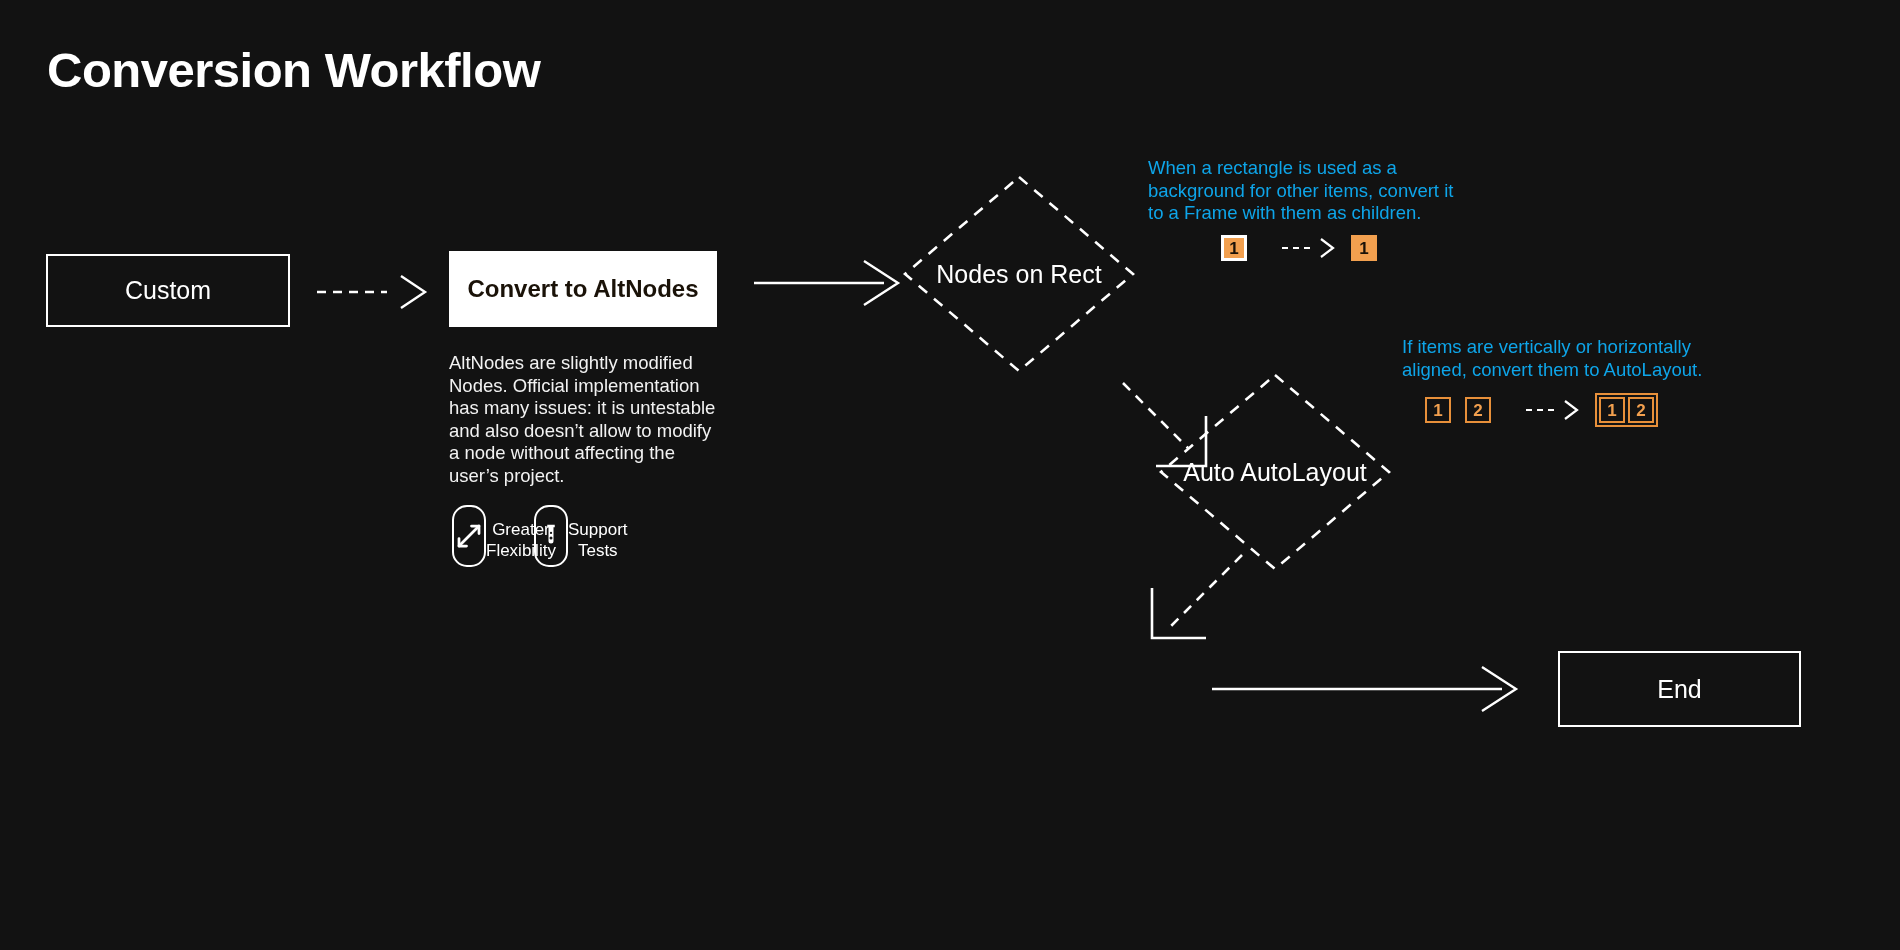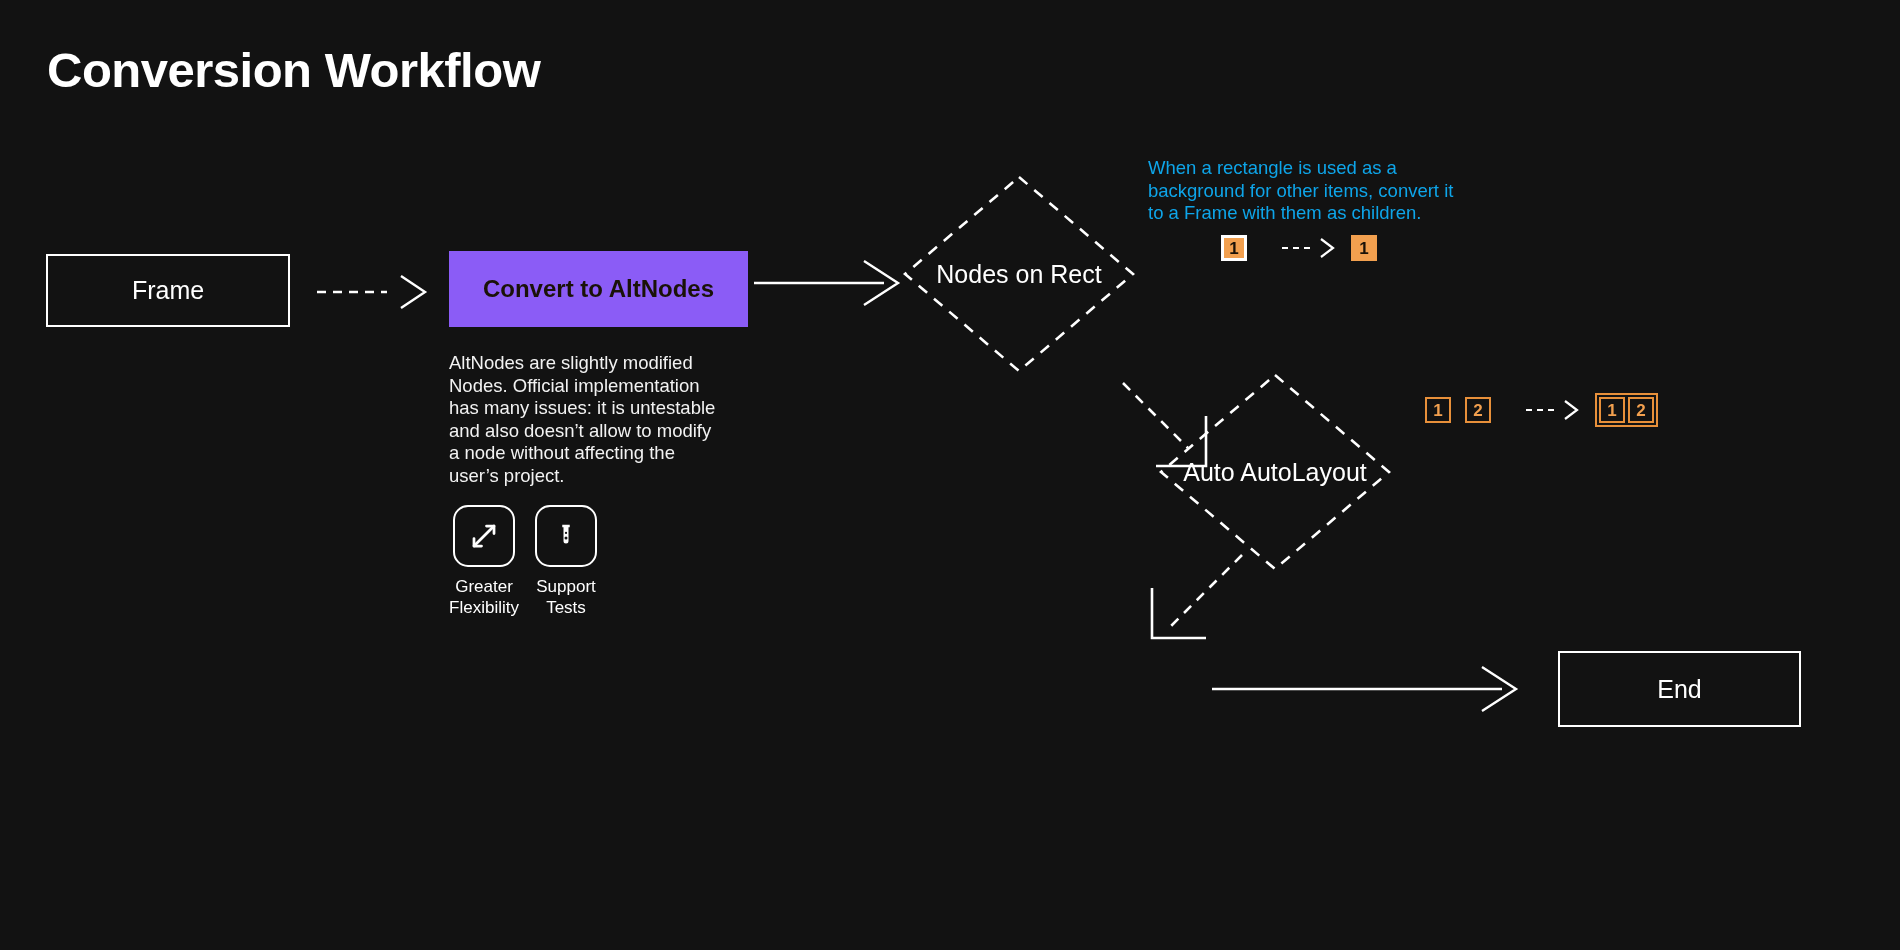--- a/index.html
+++ b/index.html
@@ -23,38 +23,38 @@
     border:2.5px solid #ffffff;
     background:transparent;
     display:flex; align-items:center; justify-content:center;
     color:#ffffff; font-size:25px;
   }
   #start-box { left:46px; top:254px; width:244px; height:73px; }
   #end-box   { left:1558px; top:651px; width:243px; height:76px;align-items:center; }
 
   
   #convert-box {
-    position:absolute; left:449px; top:251px; width:299px; height:76px;
-    background:#8b5cf6; color:#1a1208;
+    position:absolute; left:449px; top:251px; width:268px; height:76px;
+    background:#ffffff; color:#1a1208;
     display:flex; align-items:center; justify-content:center;
     font-size:24px; font-weight:bold;
   }
 
   
   #convert-desc {
     position:absolute; left:449px; top:352px; width:272px;
     color:#f2f2f2; font-size:18.5px; line-height:1.22;
   }
 
   
   #features {
     position:absolute; left:452px; top:505px;
     display:flex; gap:18px;
   }
-  .feature { width:64px; display:flex; flex-direction:column; align-items:center; }
+  .feature { width:64px; display:flex; flex-direction:row; align-items:center; }
   .feature-box {
     width:62px; height:62px; border:2.2px solid #ffffff; border-radius:15px;
     display:flex; align-items:center; justify-content:center;
   }
   .feature-label {
     margin-top:10px; text-align:center; color:#ffffff;
     font-size:17px; line-height:1.22; white-space:pre-line;
   }
 
   
@@ -101,21 +101,21 @@
   .conn { position:absolute; }
 </style>
 </head>
 <body>
 
 <div id="stage">
 
   <div class="page-title">Conversion Workflow</div>
 
   <div class="term-box" id="start-box">
-    <span>Frame</span>
+    <span>Custom</span>
   </div>
 
   <svg class="conn" style="left:315px; top:272px;" width="120" height="40" viewBox="0 0 120 40">
     <line x1="2" y1="20" x2="72" y2="20" stroke="#ffffff" stroke-width="2.4" stroke-dasharray="9 7"></line>
     <polyline points="86,4 110,20 86,36" fill="none" stroke="#ffffff" stroke-width="2.4"></polyline>
   </svg>
 
   <div id="convert-box">
     <span>Convert to AltNodes</span>
   </div>
@@ -181,20 +181,21 @@
     <polyline points="88,38 88,88 38,88" fill="none" stroke="#ffffff" stroke-width="2.6"></polyline>
   </svg>
 
   <div class="diamond-wrap" id="d-auto-autolayout">
     <svg class="diamond-shape" viewBox="0 0 234 200" preserveAspectRatio="none">
       <polygon points="117,3 231,100 117,197 3,100" fill="none" stroke="#ffffff" stroke-width="2.6" stroke-dasharray="11 9"></polygon>
     </svg>
     <span class="diamond-label">Auto AutoLayout</span>
   </div>
 
+  <div class="note" id="note-auto">If items are vertically or horizontally aligned, convert them to AutoLayout.</div>
 
   <div class="badge-row" id="badges-auto">
     <div class="sq sq-outline">1</div>
     <div class="gap-14"></div>
     <div class="sq sq-outline">2</div>
     <div class="gap-30"></div>
     <svg class="mini-arrow" viewBox="0 0 56 24">
       <line x1="1" y1="12" x2="33" y2="12" stroke="#ffffff" stroke-width="2.2" stroke-dasharray="6 5"></line>
       <polyline points="40,3 52,12 40,21" fill="none" stroke="#ffffff" stroke-width="2.2"></polyline>
     </svg>

